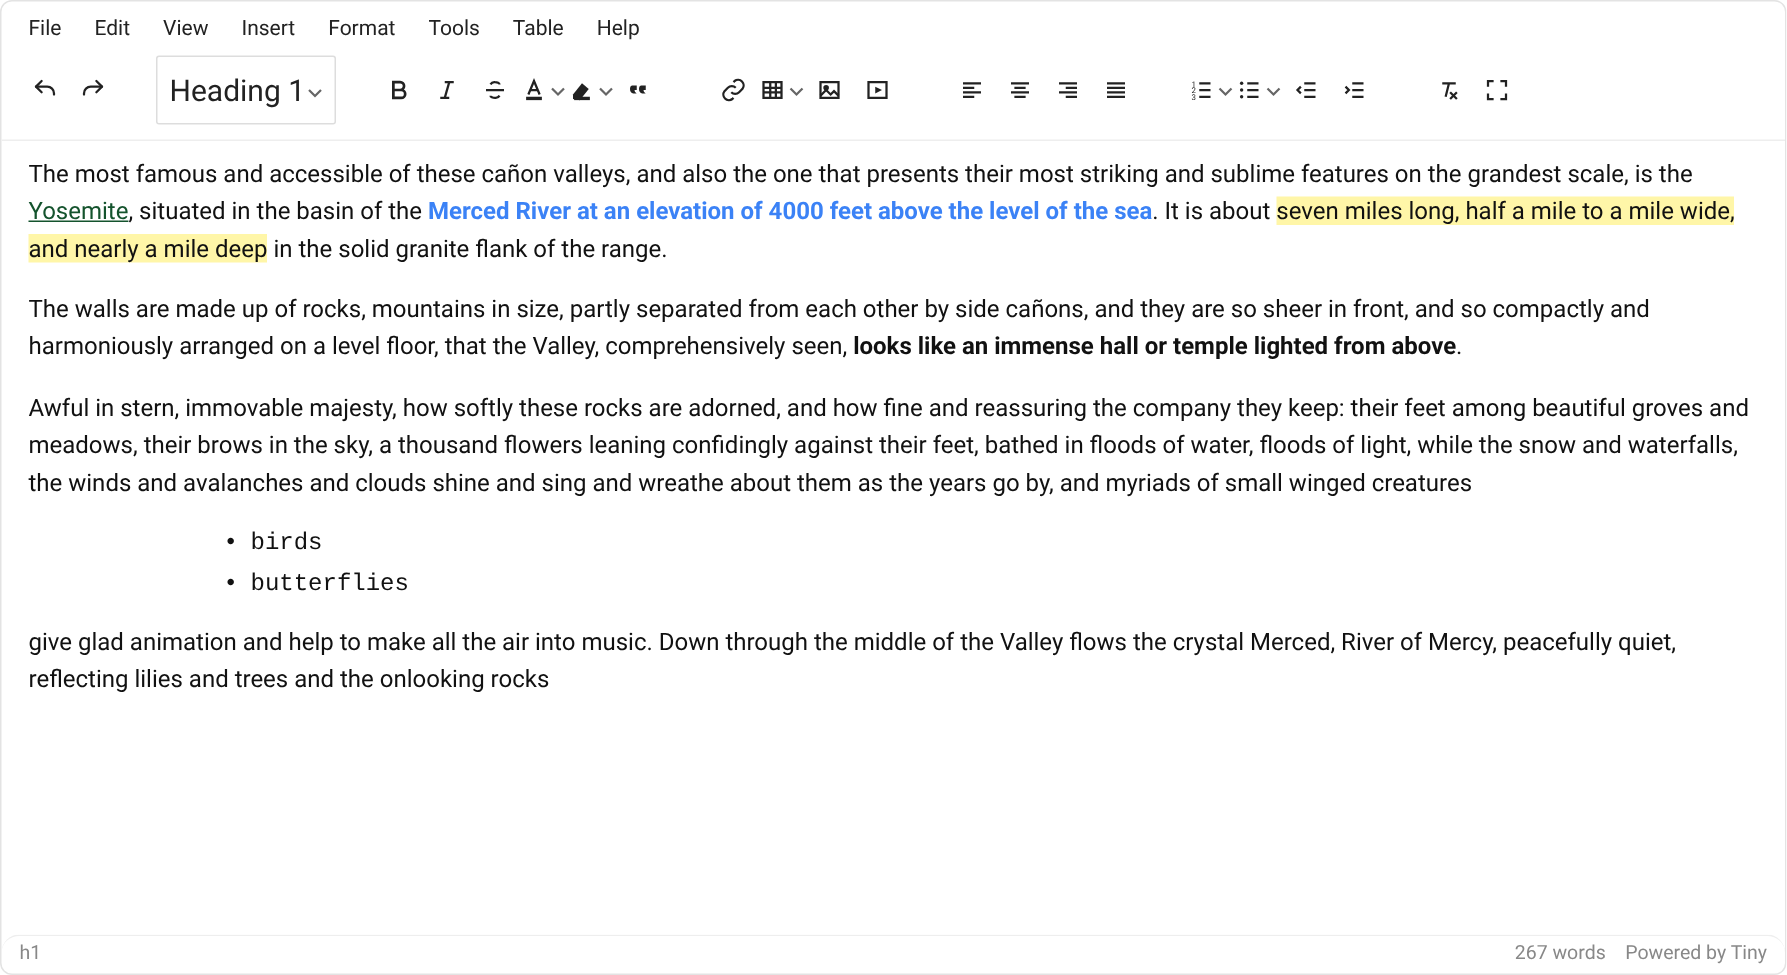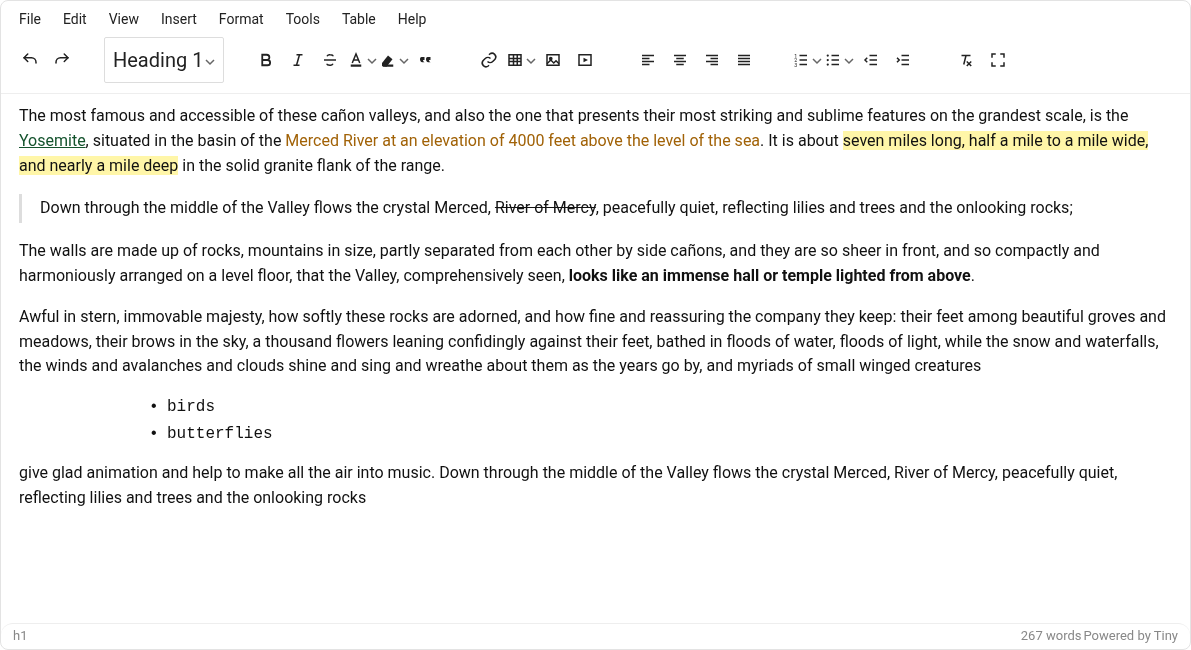--- a/index.html
+++ b/index.html
@@ -88,21 +88,21 @@
   }
   .content h1 {
     font-size: 34px;
     font-weight: 800;
     margin: 14px 0 16px 0;
     letter-spacing: -0.5px;
   }
   .content p { margin: 0 0 16px 0; }
   .link    { color: #1155cc; text-decoration: underline; }
   .visited { color: #14532d; text-decoration: underline; }
-  .colored { color: #a16207; }
+  .colored { color: #3b82f6; font-weight: bold; }
   .hl      { background: #fff6a8; }
   .strike  { text-decoration: line-through; }
   .content blockquote {
     margin: 4px 0 16px 0;
     padding: 2px 0 2px 18px;
     border-left: 3px solid #ddd;
   }
   .content ul {
     margin: 0 0 14px 0;
     padding-left: 0;
@@ -125,21 +125,21 @@
   .statusbar {
     display: flex;
     align-items: center;
     padding: 4px 12px 6px 12px;
     border-top: 1px solid #eee;
     font-size: 13px;
     color: #888;
     border-radius: 12px;
   }
   .statusbar .path { color: #888; }
-  .statusbar .right { margin-left: auto; display: flex; gap: 2px; }
+  .statusbar .right { margin-left: auto; display: flex; gap: 13px; }
 </style>
 </head>
 <body>
 
 <div class="editor">
 
   <div class="menubar">
     <div class="menu-item">File</div>
     <div class="menu-item">Edit</div>
     <div class="menu-item">View</div>
@@ -360,23 +360,20 @@
       </span>
     </div>
   </div>
 
   <div class="content">
 
     <p>
       <span>The most famous and accessible of these cañon valleys, and also the one that presents their most striking and sublime features on the grandest scale, is the </span><a class="link visited">Yosemite</a><span>, situated in the basin of the </span><span class="colored">Merced River at an elevation of 4000 feet above the level of the sea</span><span>. It is about </span><span class="hl">seven miles long, half a mile to a mile wide, </span><span class="hl">and nearly a mile deep</span><span> in the solid granite flank of the range.</span>
     </p>
 
-    <blockquote>
-      <span>Down through the middle of the Valley flows the crystal Merced, </span><span class="strike">River of Mercy</span><span>, peacefully quiet, reflecting lilies and trees and the onlooking rocks;</span>
-    </blockquote>
 
     <p>
       <span>The walls are made up of rocks, mountains in size, partly separated from each other by side cañons, and they are so sheer in front, and so compactly and harmoniously arranged on a level floor, that the Valley, comprehensively seen, </span><strong>looks like an immense hall or temple lighted from above</strong><span>.</span>
     </p>
 
     <p>Awful in stern, immovable majesty, how softly these rocks are adorned, and how fine and reassuring the company they keep: their feet among beautiful groves and meadows, their brows in the sky, a thousand flowers leaning confidingly against their feet, bathed in floods of water, floods of light, while the snow and waterfalls, the winds and avalanches and clouds shine and sing and wreathe about them as the years go by, and myriads of small winged creatures</p>
 
     <ul>
       <li>birds</li>
       <li>butterflies</li>

